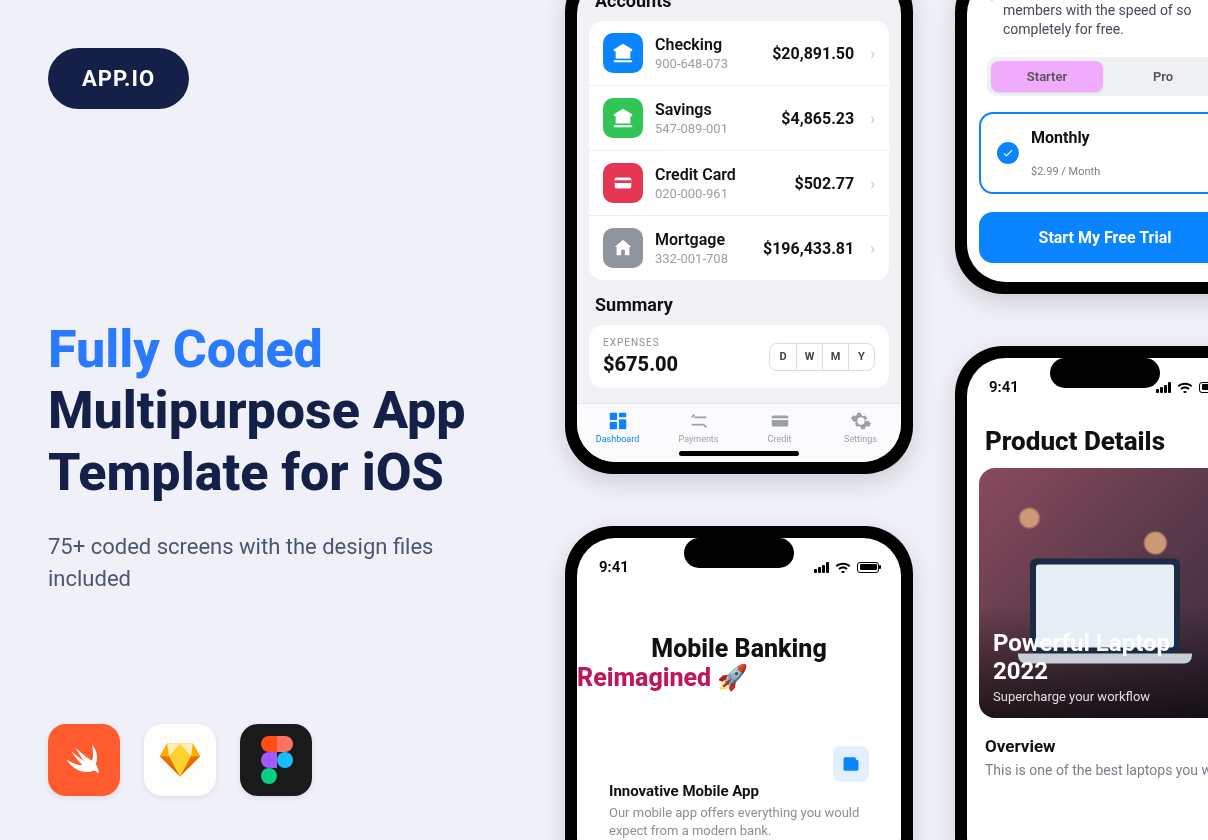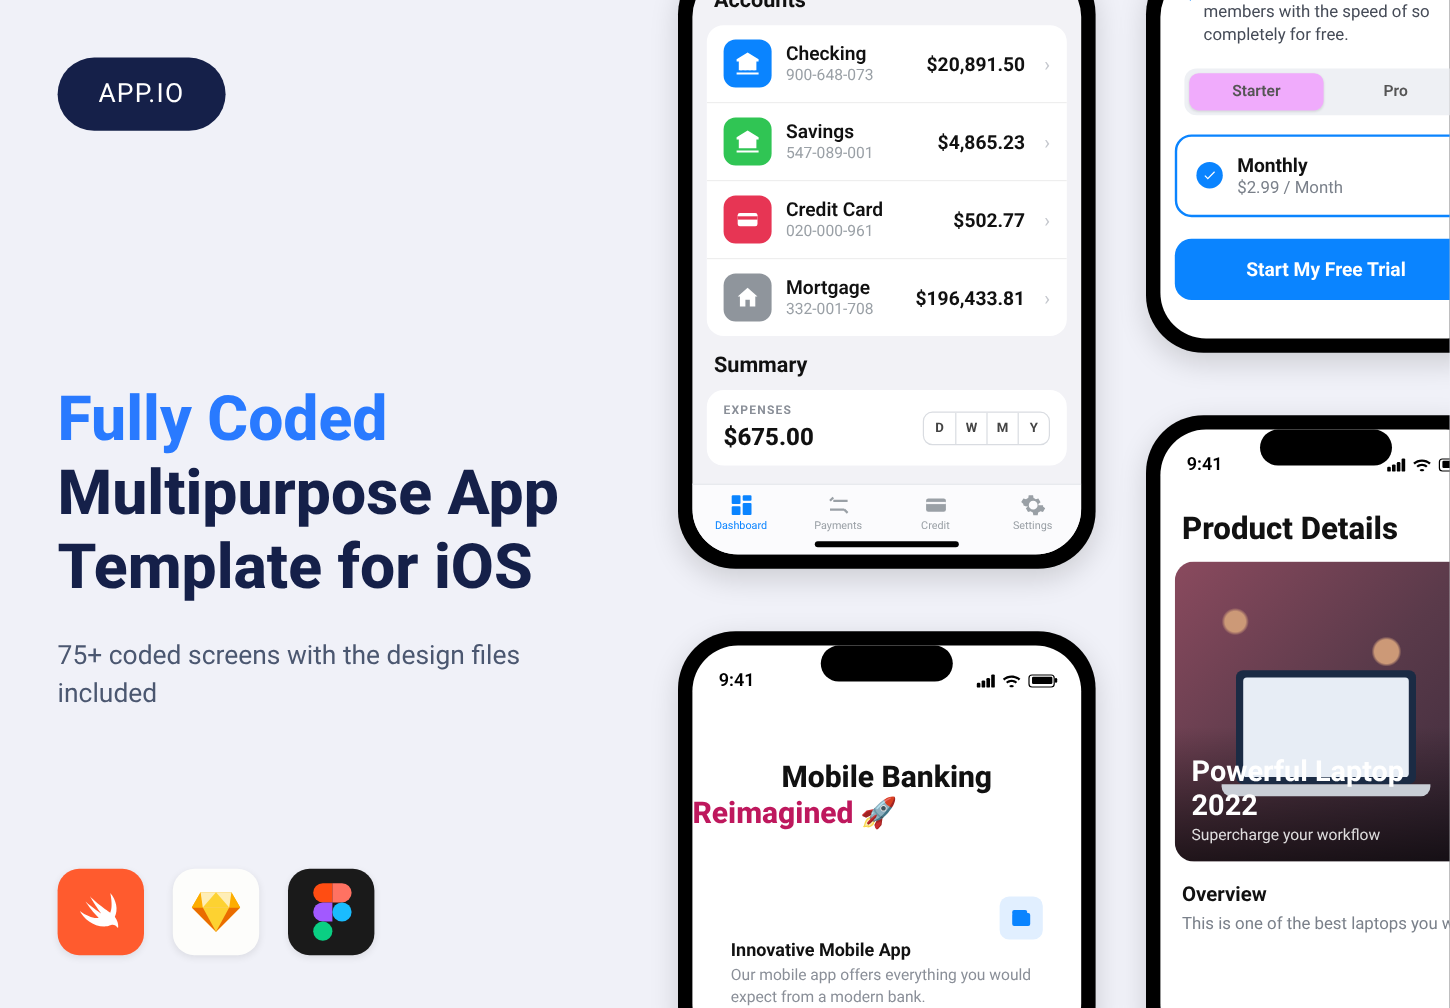--- a/index.html
+++ b/index.html
@@ -12,21 +12,21 @@
     position: relative;
   }
   .left {
     position: absolute;
     left: 48px; top: 48px;
     width: 470px;
   }
   .badge {
     background: #152049;
     color: #fff;
-    font-weight: 400;
+    font-weight: 700;
     letter-spacing: 1px;
     font-size: 22px;
     padding: 18px 34px;
     border-radius: 999px;
     display: inline-block;
   }
   .hero { margin-top: 210px; }
   .hero h1 {
     font-size: 52px;
     font-weight: 800;
@@ -85,21 +85,21 @@
   .row + .row { border-top:1px solid #eee; }
   .ic { width:40px;height:40px;border-radius:10px;display:flex;align-items:center;justify-content:center;flex-shrink:0;}
   .ic svg{width:22px;height:22px;}
   .ic.blue{background:#0a84ff;} .ic.green{background:#30c554;} .ic.red{background:#e73554;} .ic.gray{background:#8f959c;}
   .rc { flex:1; min-width:0;}
   .rc .t{font-size:16px;font-weight:600;color:#111;}
   .rc .s{font-size:13px;color:#9aa0a6;margin-top:2px;}
   .amt{font-size:16px;font-weight:700;color:#111;}
   .chev{color:#c5c8ce;font-size:16px;margin-left:4px;}
   .summary{display:flex;align-items:center;justify-content:space-between;padding:12px 14px;}
-  .exp-lbl{font-size:10px;letter-spacing:1px;color:#8a8f98;font-weight:700;}
+  .exp-lbl{font-size:10px;letter-spacing:1px;color:#8a8f98;font-weight:400;}
   .exp-val{font-size:20px;font-weight:800;color:#111;margin-top:4px;}
   .seg{display:flex;border:1px solid #d9dce1;border-radius:8px;overflow:hidden;}
   .seg span{width:26px;height:26px;display:flex;align-items:center;justify-content:center;font-size:11px;font-weight:700;color:#444;}
   .seg span+span{border-left:1px solid #d9dce1;}
   .tabbar{position:absolute;bottom:0;left:0;right:0;background:#fbfbfd;border-top:1px solid #e3e5ea;display:flex;padding:6px 0 18px;}
   .tabbar .tab{flex:1;display:flex;flex-direction:column;align-items:center;gap:2px;font-size:9px;color:#9aa0a6;}
   .tabbar .tab.active{color:#0a84ff;}
   .tabbar svg{width:22px;height:22px;}
   .home-ind{position:absolute;bottom:6px;left:50%;transform:translateX(-50%);width:120px;height:5px;background:#000;border-radius:3px;}
 
@@ -121,21 +121,21 @@
   .p3 .screen{background:#fff;}
   .pr-blurb{font-size:14px;color:#454b57;padding:0 20px;line-height:1.35;margin-top:6px;}
   .pr-tag{position:absolute;left:14px;top:0;width:22px;height:22px;}
   .pr-blurb-wrap{position:relative;padding-left:16px;margin-top:6px;}
   .pr-seg{margin:18px 20px 0;background:#eef0f4;border-radius:10px;display:flex;padding:4px;gap:4px;}
   .pr-seg span{flex:1;text-align:center;font-size:13px;font-weight:600;color:#555;padding:8px 0;border-radius:8px;}
   .pr-seg span.sel{background:#f0abfc;box-shadow:0 1px 2px rgba(0,0,0,0.1);}
   .plan{margin:16px 12px 0;border:2px solid #0a84ff;border-radius:14px;padding:14px 16px;display:flex;align-items:center;gap:12px;}
   .check{width:22px;height:22px;border-radius:11px;background:#0a84ff;display:flex;align-items:center;justify-content:center;}
   .plan .pt{font-size:16px;font-weight:700;color:#111;}
-  .plan .pp{font-size:14px;color:#7a808a;margin-top:2px;}
+  .plan .pp{font-size:11px;color:#7a808a;margin-top:18px;}
   .cta{margin:18px 12px 0;background:#0a84ff;color:#fff;text-align:center;padding:16px 0;border-radius:14px;font-size:16px;font-weight:700;}
 
   
   .p4 { left: 955px; top: 346px; width: 300px; height: 540px; }
   .p4 .screen{background:#fff;}
   .pd-title{font-size:26px;font-weight:800;color:#111;padding:30px 18px 12px;}
   .pd-img{margin:0 12px;border-radius:16px;height:250px;position:relative;overflow:hidden;
     background:
       radial-gradient(circle at 70% 30%, #c97 0%, #c97 4%, transparent 5%),
       radial-gradient(circle at 20% 20%, #c97 0%, #c97 3%, transparent 4%),

